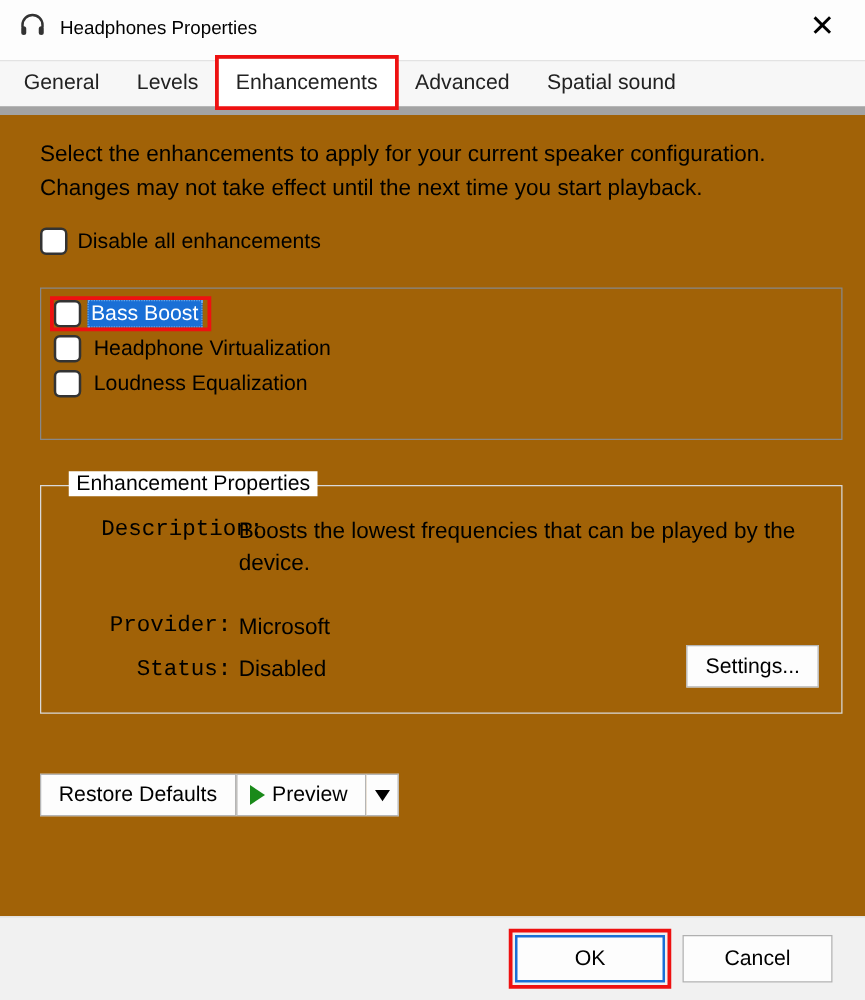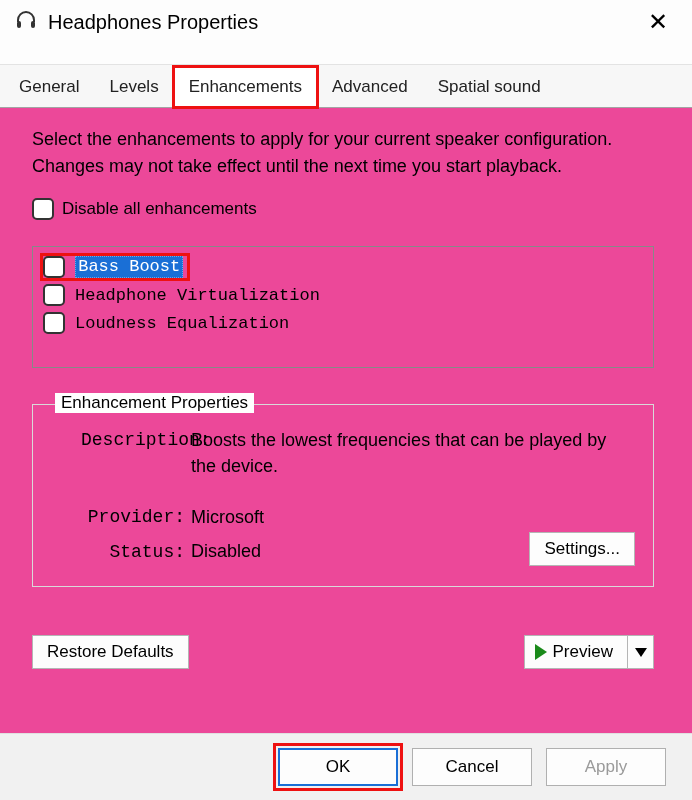--- a/index.html
+++ b/index.html
@@ -12,71 +12,70 @@
     font-size: 17px;
     color: #000;
     overflow: hidden;
   }
   .window { width: 100%; height: 100%; display: flex; flex-direction: column; }
   .titlebar {
     display: flex; align-items: center; justify-content: space-between;
     padding: 6px 10px 10px 14px;
   }
   .titlebar-left { display: flex; align-items: center; gap: 10px; }
-  .title-text { font-size: 20px; }
+  .title-text { font-size: 15px; }
   .close-x {
     font-size: 24px; line-height: 1; padding: 4px 14px; cursor: default;
     font-family: Arial, sans-serif;
   }
   .tabstrip {
-    display: flex; align-items: center;
+    display: flex; align-items: flex-end;
     background: #f7f7f7;
     border-top: 1px solid #e3e3e3;
-    border-bottom: 1px solid #a3a3a3;
+    border-bottom: 7px solid #a3a3a3;
     padding: 0 4px;
     height: 44px;
-    margin-top: 16px;
   }
   .tab {
     padding: 9px 14px 9px 14px;
     font-size: 17px;
     color: #222;
     border: 1px solid transparent;
     position: relative;
     top: 1px;
     cursor: default;
   }
   .tab.active {
     background: #fff;
     border: 1px solid #c9c9c9;
     border-bottom: 1px solid #fff;
   }
   .tab.hl {
     outline: 3px solid #e11;
     outline-offset: -1px;
   }
   .content {
-    flex: 1; padding: 18px 38px 0 32px;
+    flex: 1; padding: 18px 18px 0 32px;
     display: flex; flex-direction: column;
-    background: #ec4899;
+    background: #a16207;
   }
   .intro { line-height: 1.5; margin-bottom: 18px; font-size: 18px; }
   .chk-row { display: flex; align-items: center; gap: 8px; margin-bottom: 20px; }
   .chk {
     width: 22px; height: 22px;
     border: 2px solid #333; border-radius: 5px;
     background: #fff;
     flex: 0 0 auto;
   }
   .listbox {
     border: 1px solid #888;
     padding: 6px 0 30px 10px;
     margin: 6px 0 18px 0;
   }
-  .list-item { display: flex; align-items: center; gap: 10px; padding: 3px 0; font-family: Liberation Mono, monospace; }
+  .list-item { display: flex; align-items: center; gap: 10px; padding: 3px 0; }
   .item-hl {
     outline: 3px solid #e11; outline-offset: 0;
     display: inline-flex; padding: 0 4px 0 0;
   }
   .sel-label {
     background: #1a6fd6; color: #fff; padding: 0 2px;
     border: 1px dotted #6aa7e8;
   }
   .groupbox {
     border: 1px solid #d9d9d9; position: relative;
@@ -92,21 +91,21 @@
   .prov-row, .stat-row { display: flex; margin: 4px 0 4px 30px; font-size: 18px; }
   .stat-row { align-items: flex-end; }
   .btn {
     background: #fdfdfd; border: 1px solid #b5b5b5;
     padding: 6px 14px; font-size: 17px; font-family: inherit;
     cursor: default;
   }
   .btn-row1 { margin-top: 28px; }
   .settings-area { display: flex; justify-content: space-between; align-items: flex-end; }
   .bottom-row {
-    display: flex; justify-content: space-between; align-items: center;
+    display: flex; justify-content: flex-start; align-items: center;
     margin-top: 48px;
   }
   .preview-wrap { display: flex; }
   .preview-main {
     background: #fdfdfd; border: 1px solid #b5b5b5;
     padding: 6px 14px 6px 10px; font-size: 17px;
     display: flex; align-items: center; gap: 6px;
   }
   .preview-dd {
     background: #fdfdfd; border: 1px solid #b5b5b5; border-left: none;
@@ -217,16 +216,15 @@
       </div>
     </div>
 
   </div>
 
   <div class="dialog-buttons">
     <span class="ok-hl">
       <button class="dlg-btn default">OK</button>
     </span>
     <button class="dlg-btn">Cancel</button>
-    <button class="dlg-btn disabled">Apply</button>
   </div>
 
 </div>
 
 </body></html>

